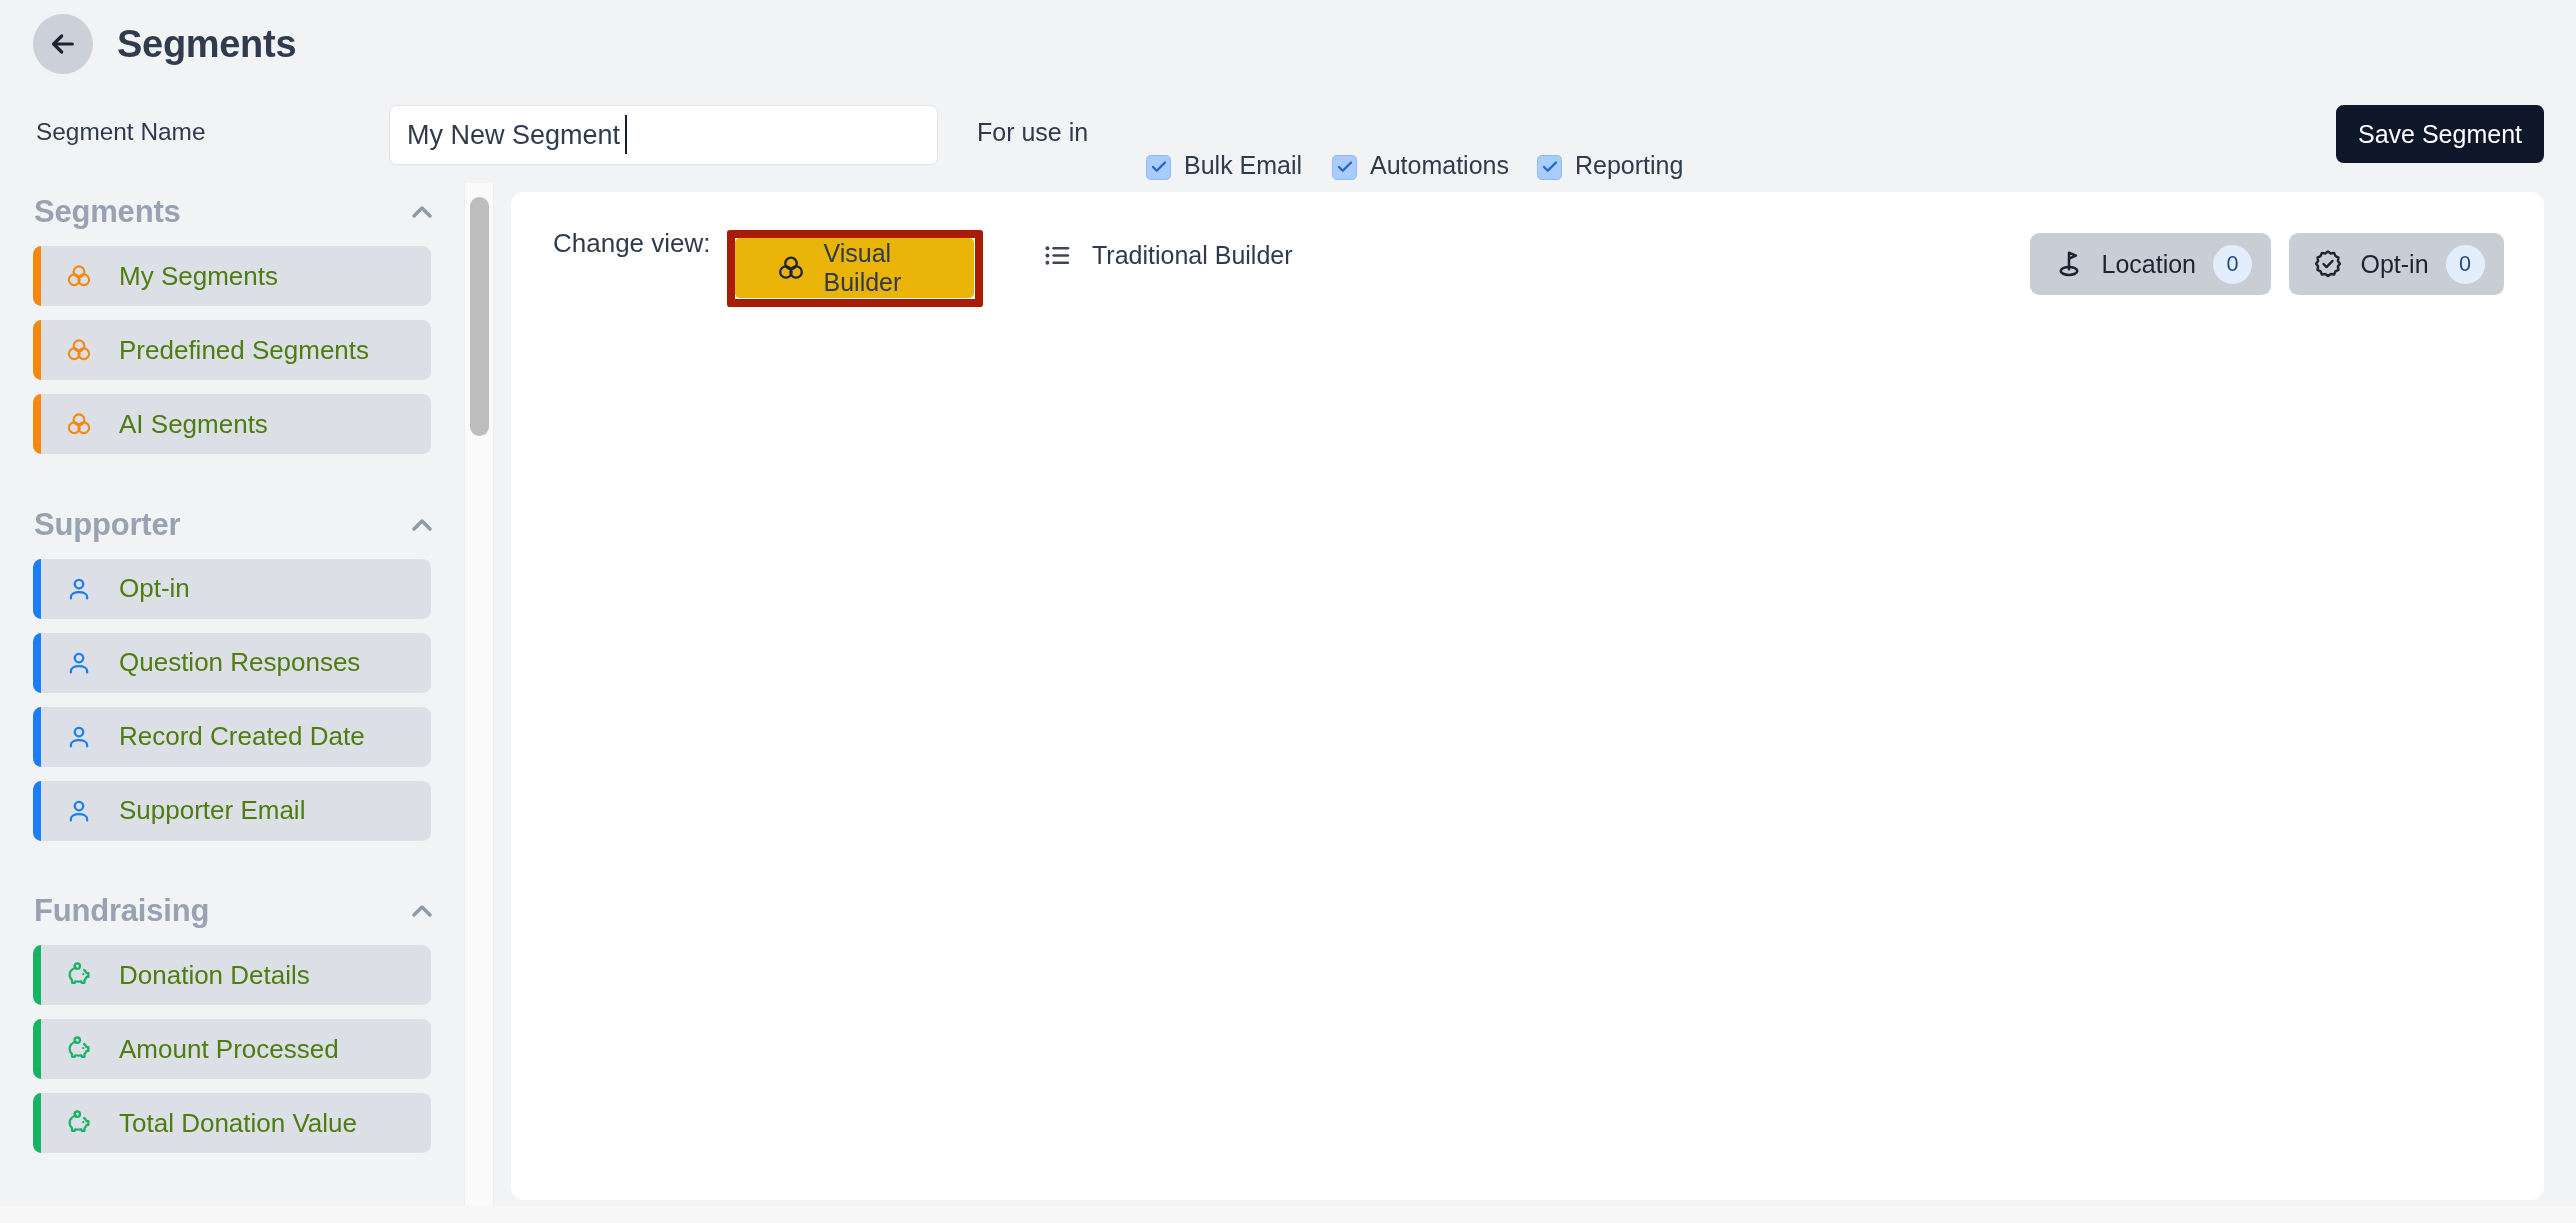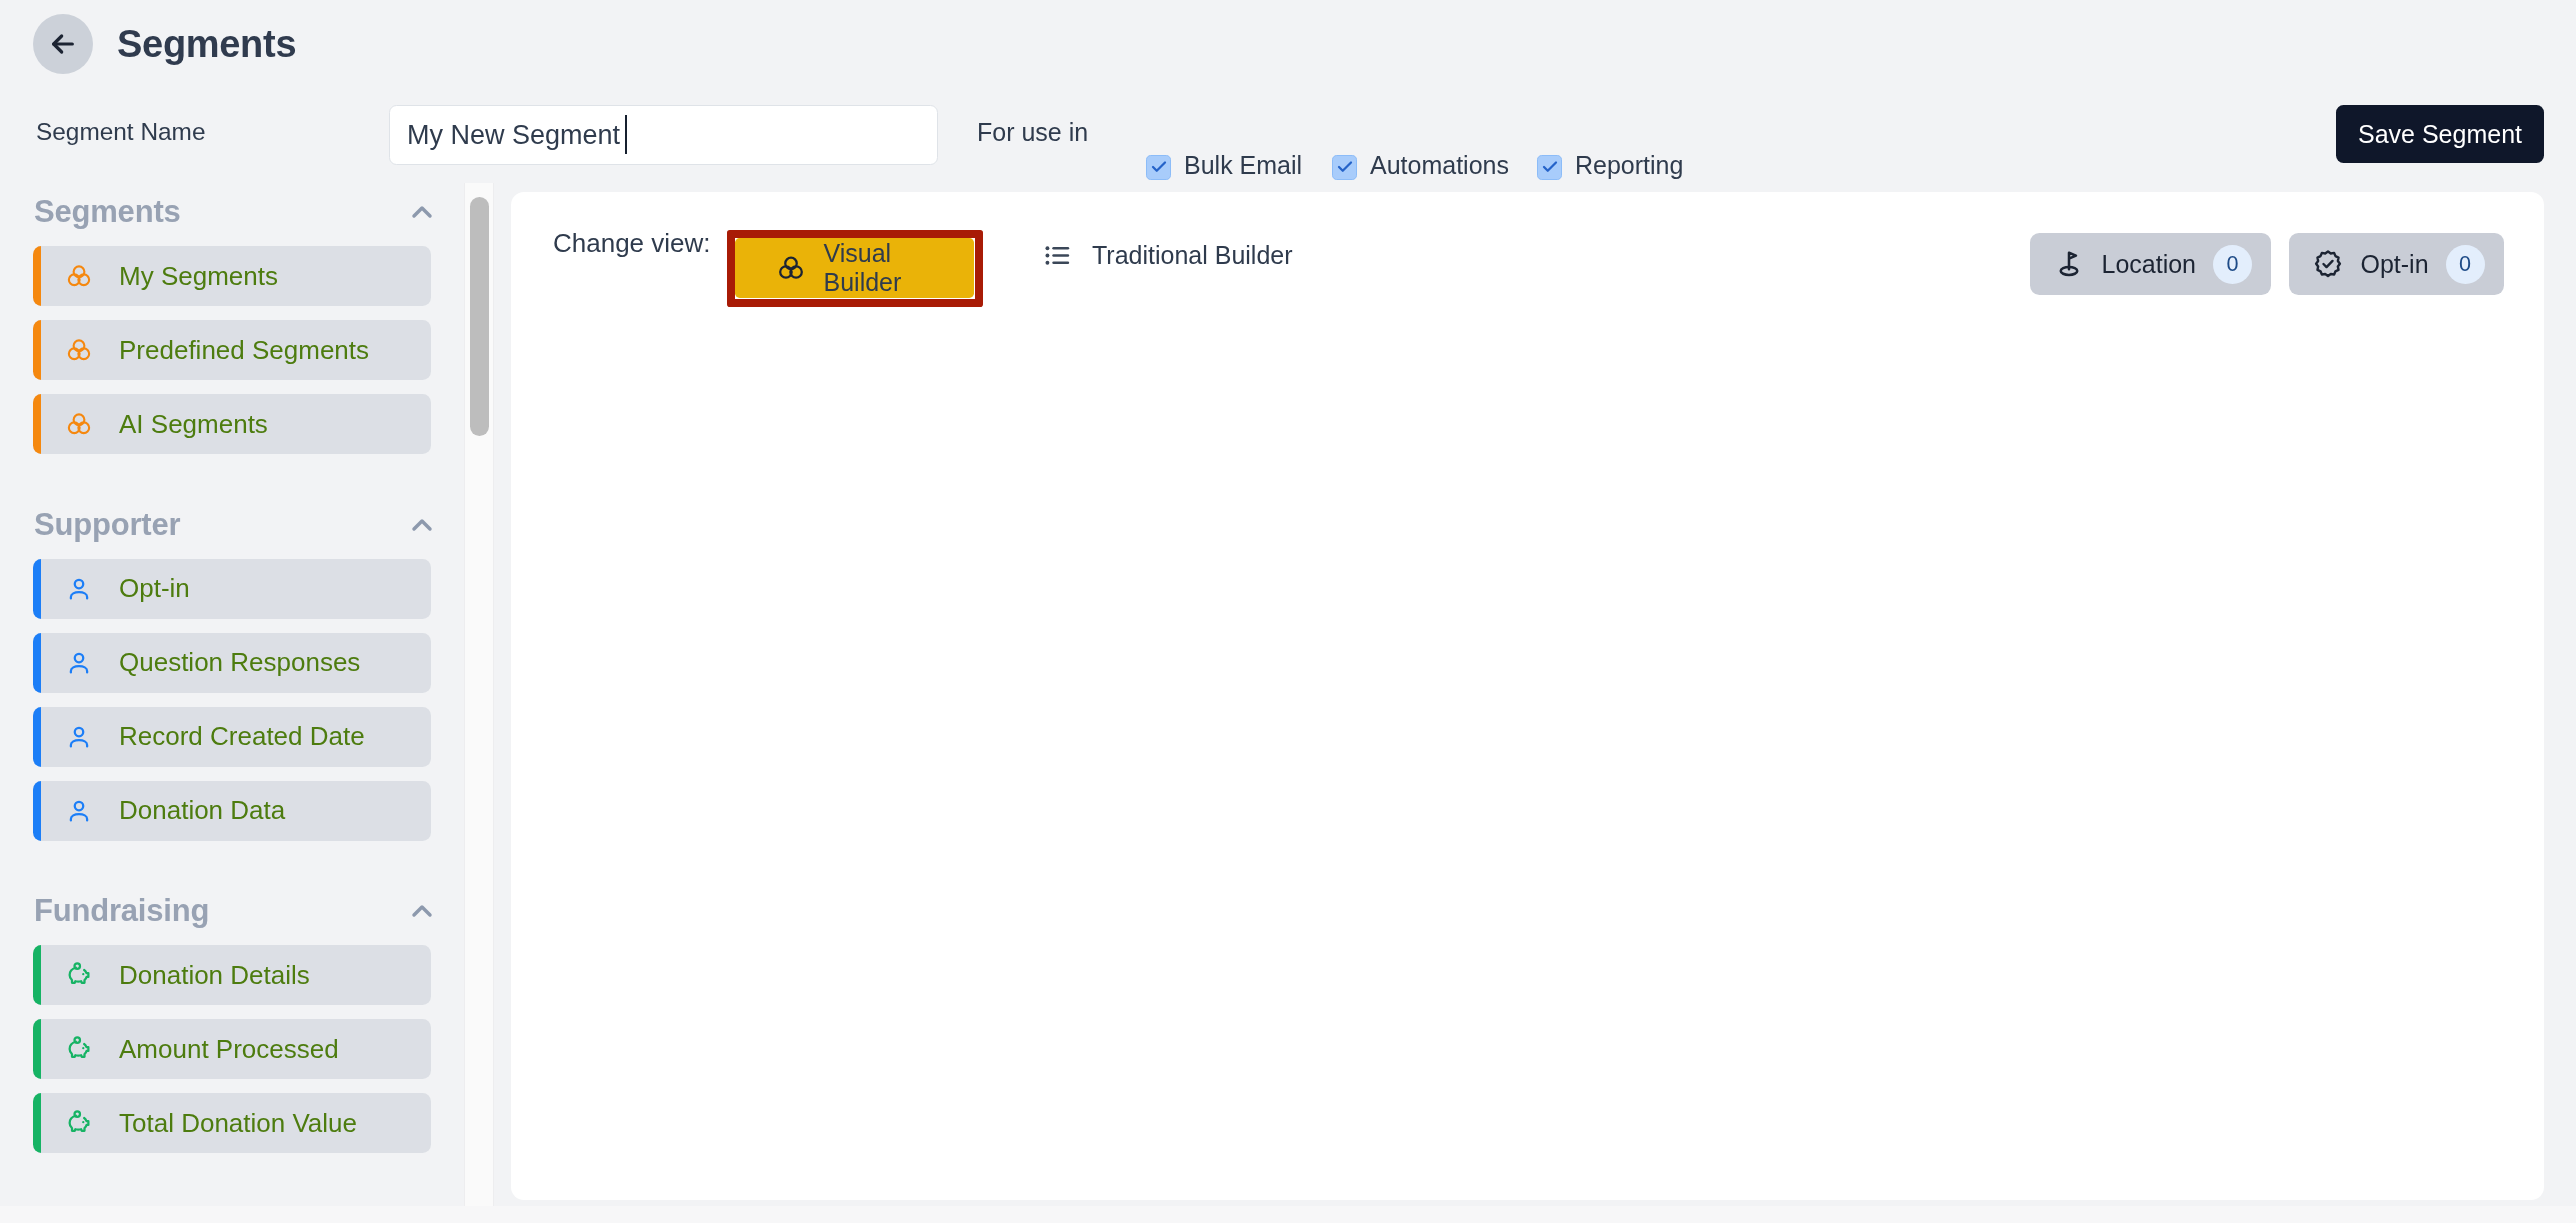--- a/index.html
+++ b/index.html
@@ -312,21 +312,21 @@
   </div>
 
   <div class="nav-item">
     <span class="bar" style="background:#1C7EF7"></span>
     <span class="ico">
       <svg viewBox="0 0 24 24" fill="none" stroke="#1C7EF7" stroke-width="1.8" stroke-linecap="round">
           <circle cx="12" cy="8" r="3.4"></circle>
           <path d="M5.5 19.5v-1.2c0-2.4 2.9-3.8 6.5-3.8s6.5 1.4 6.5 3.8v1.2"></path>
         </svg>
     </span>
-    <span class="txt">Donation Data</span>
+    <span class="txt">Supporter Email</span>
   </div>
 
   <div class="sec-gap"></div>
 
   <div class="sec-head">
     <span class="sec-title">Fundraising</span>
     <span>
       <svg viewBox="0 0 24 24" fill="none" stroke="#8d99ad" stroke-width="2.6" stroke-linecap="round" stroke-linejoin="round">
           <path d="M18 15l-6-6-6 6"></path>
         </svg>

